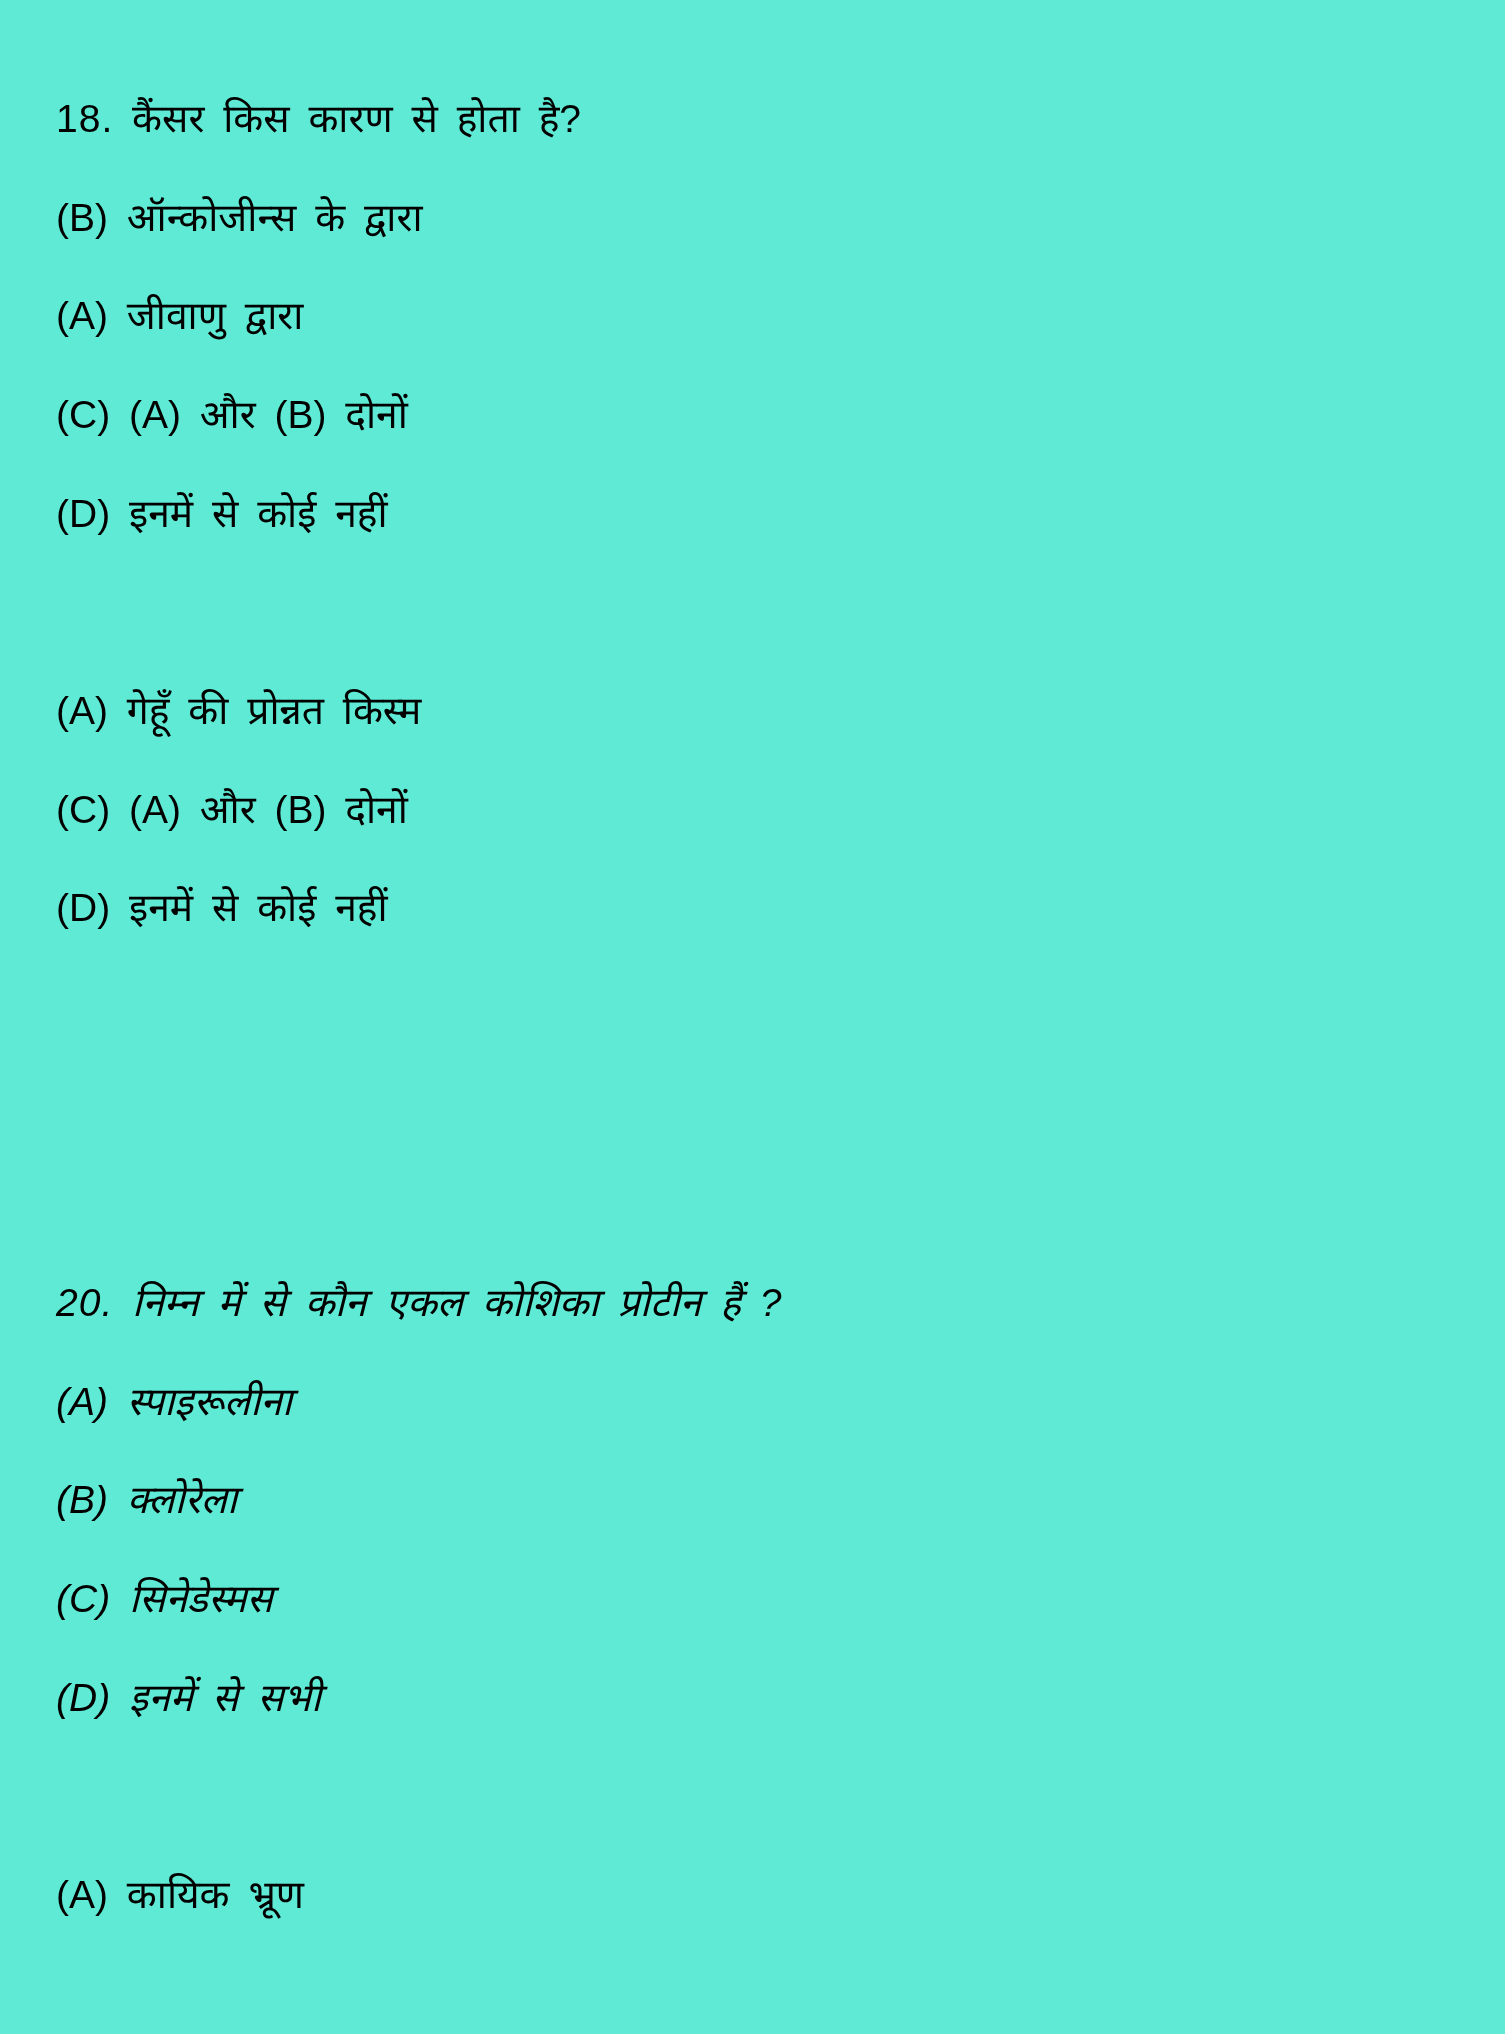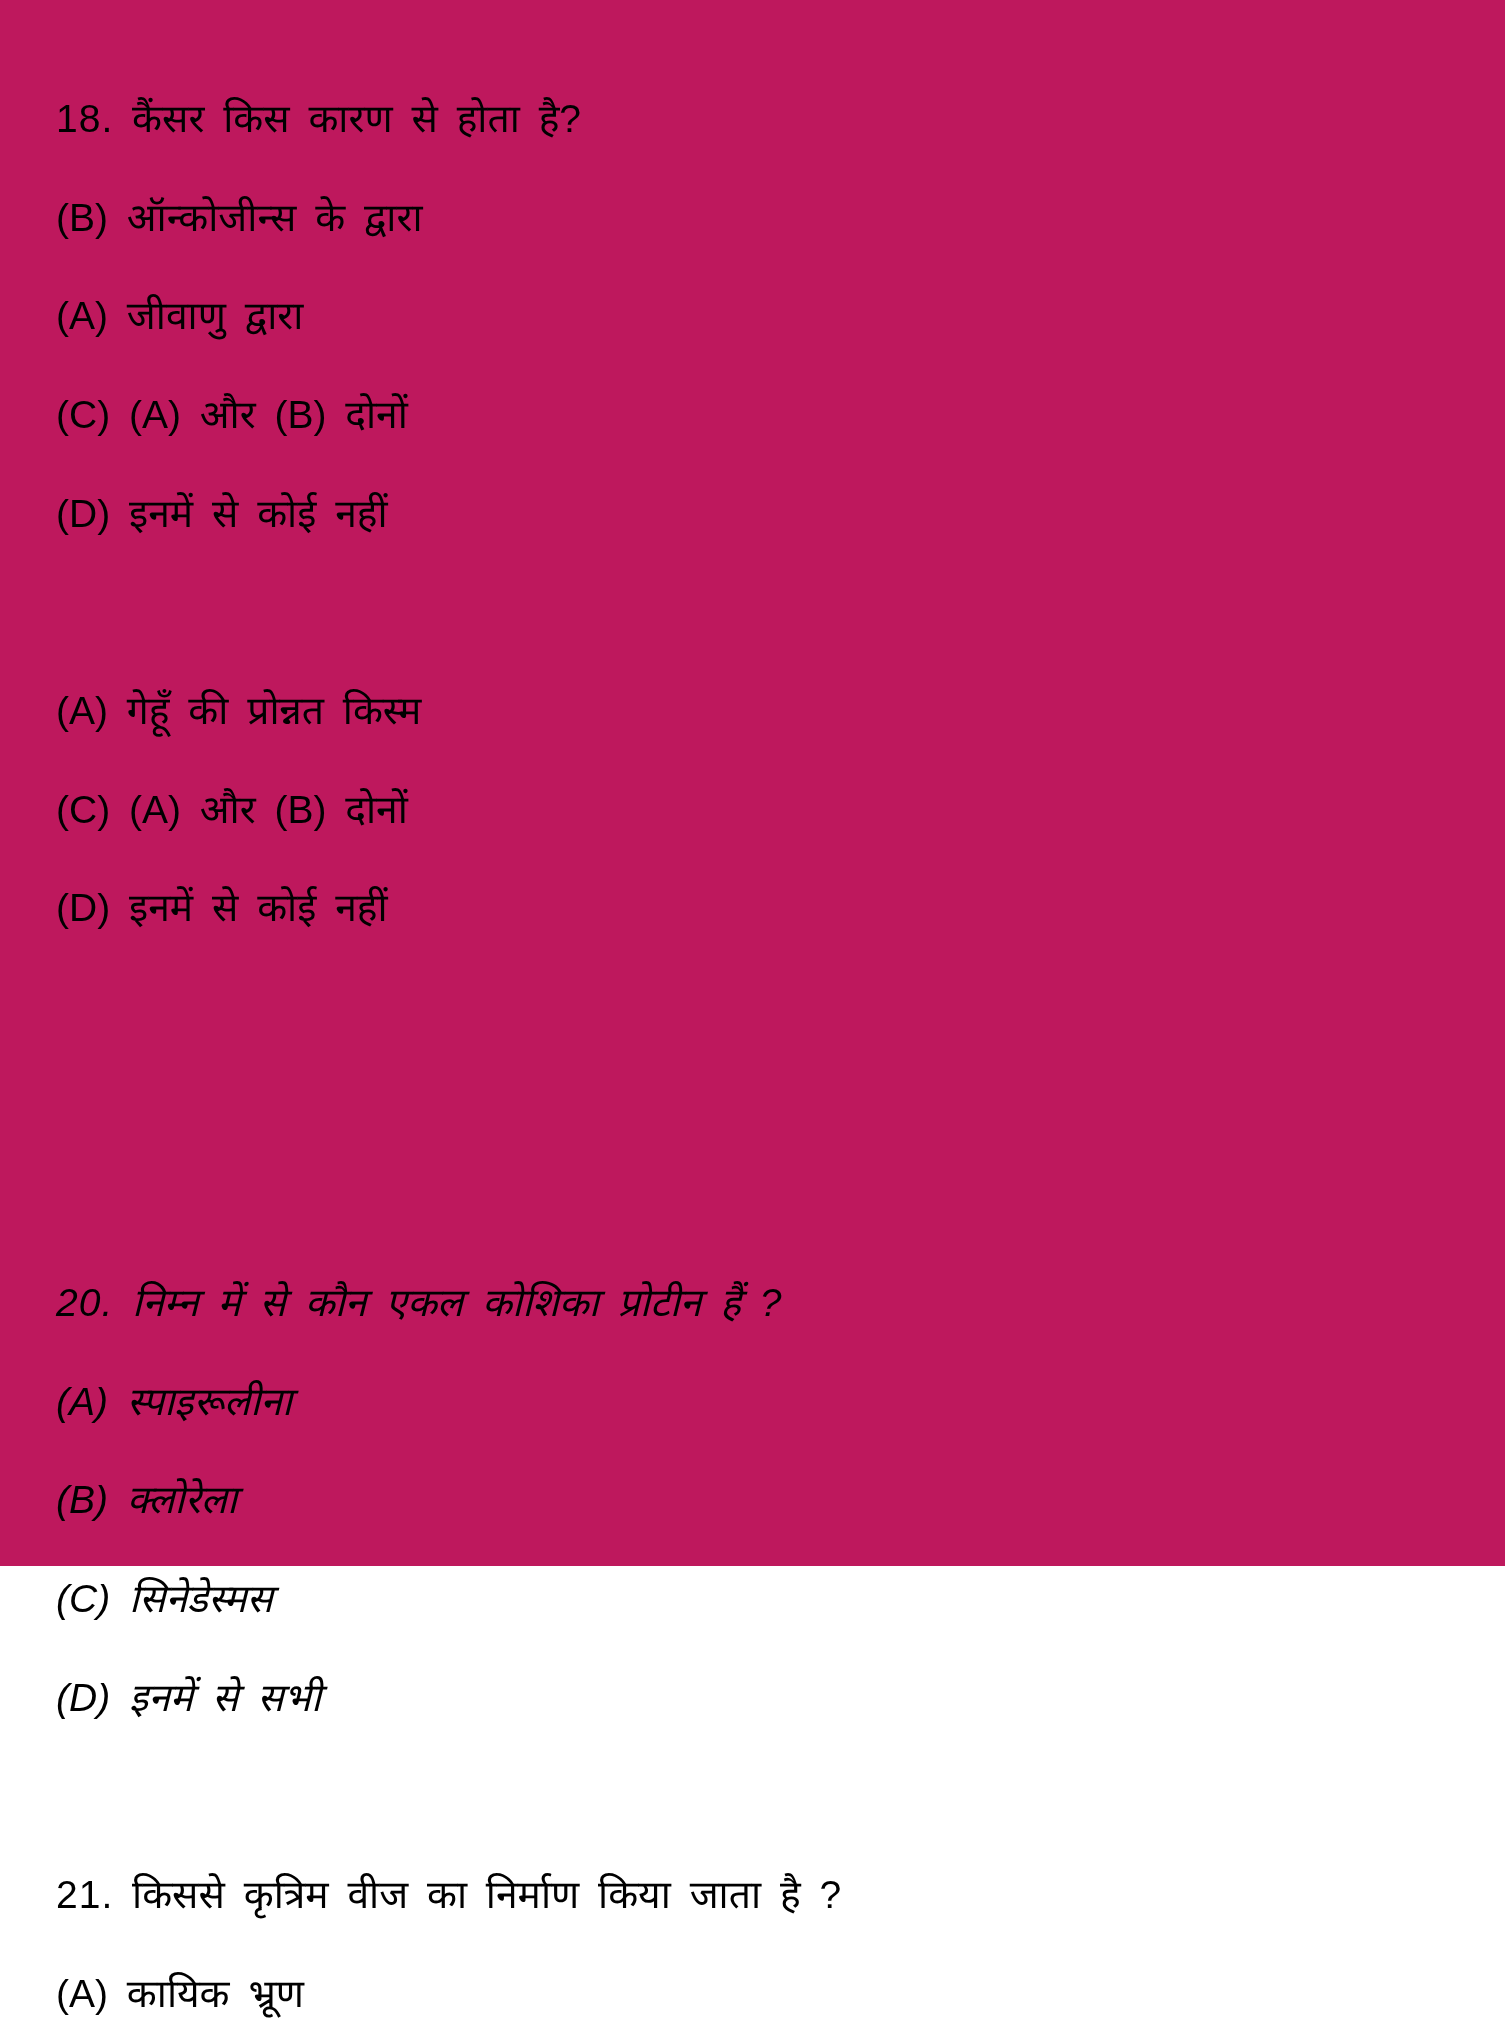--- a/index.html
+++ b/index.html
@@ -13,22 +13,22 @@
       position: relative;
       overflow: hidden;
       font-family: "Liberation Sans", "DejaVu Sans", sans-serif;
       color: #000000;
     }
     .page {
       position: absolute;
       left: 0;
       top: 0;
       width: 1505px;
-      height: 1566px;
-      background: #be185d;
+      height: 2034px;
+      background: #5eead4;
     }
     .question-block {
       position: absolute;
       left: 56px;
       width: 1400px;
     }
     .line {
       height: 98.7px;
       line-height: 98.7px;
       font-size: 39px;
@@ -102,22 +102,18 @@
       <span>सिनेडेस्मस</span>
     </div>
     <div class="line">
       <span>(D)</span>
       <span>इनमें से सभी</span>
     </div>
   </div>
 
   <div class="question-block q21">
     <div class="line">
-      <span class="num">21.</span>
-      <span>किससे कृत्रिम वीज का निर्माण किया जाता है ?</span>
-    </div>
-    <div class="line">
       <span>(A)</span>
       <span>कायिक भ्रूण</span>
     </div>
   </div>
 
 </div>
 
 </body></html>

